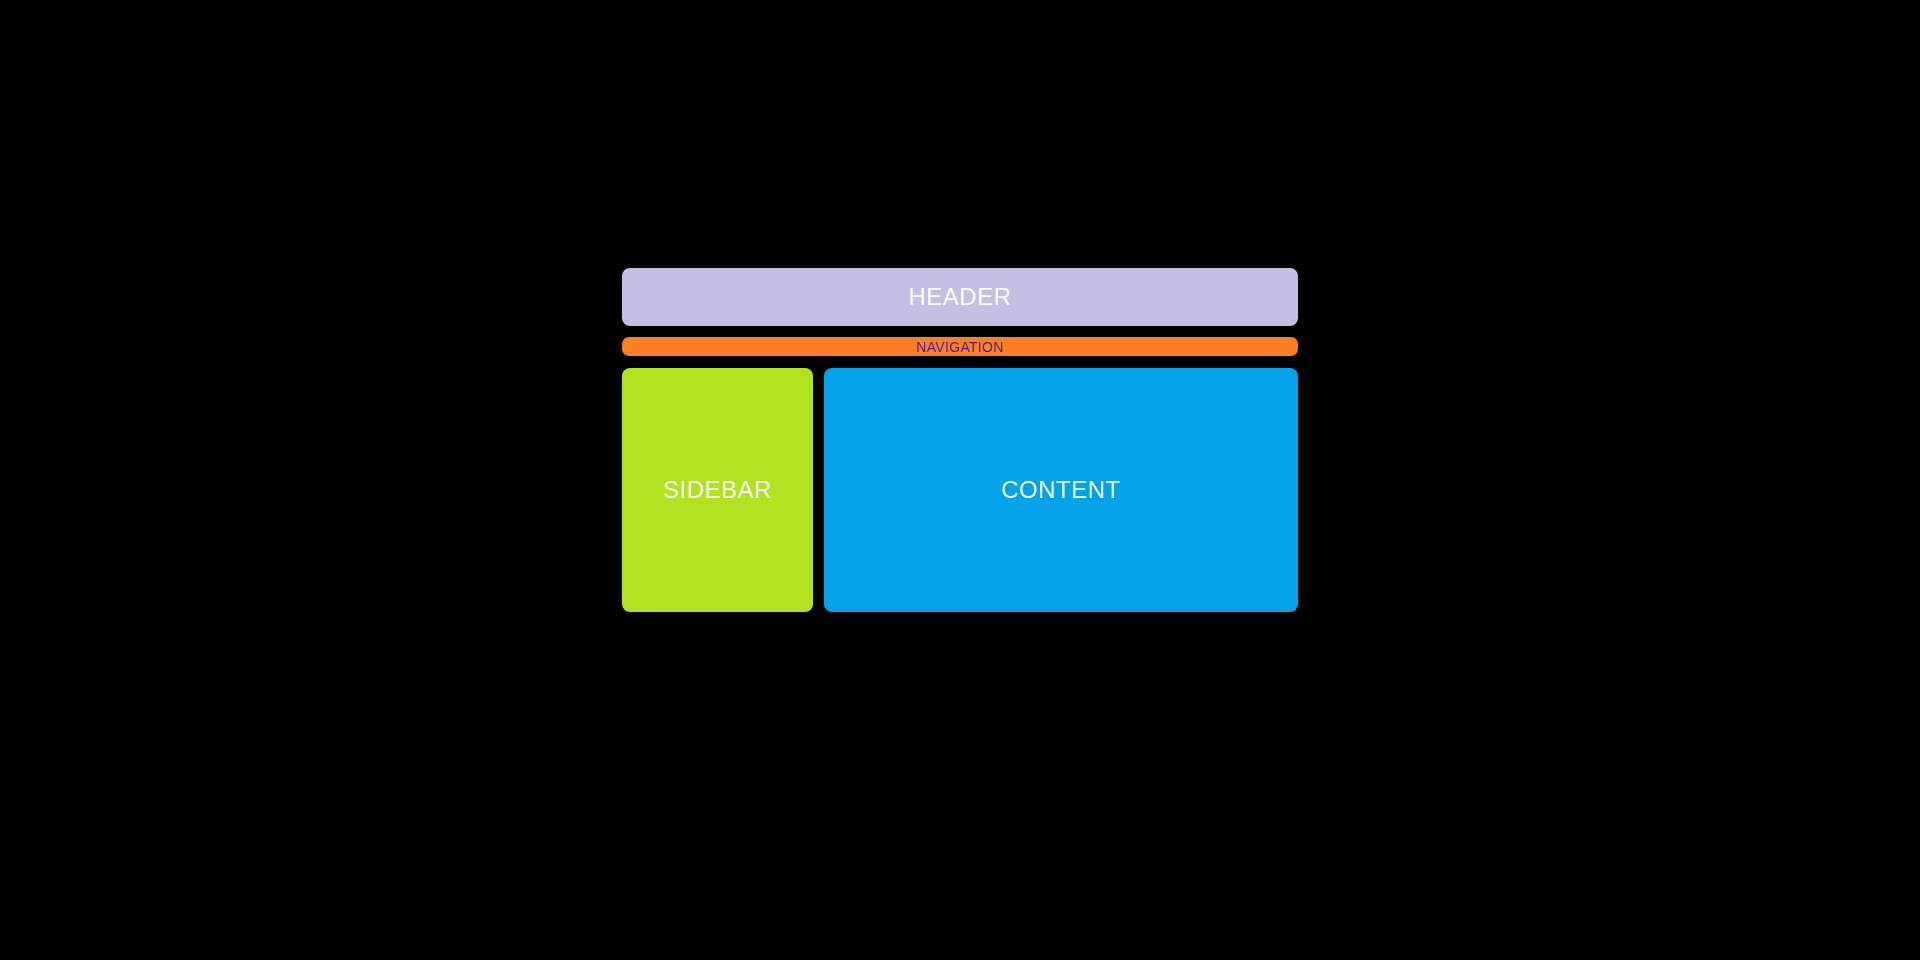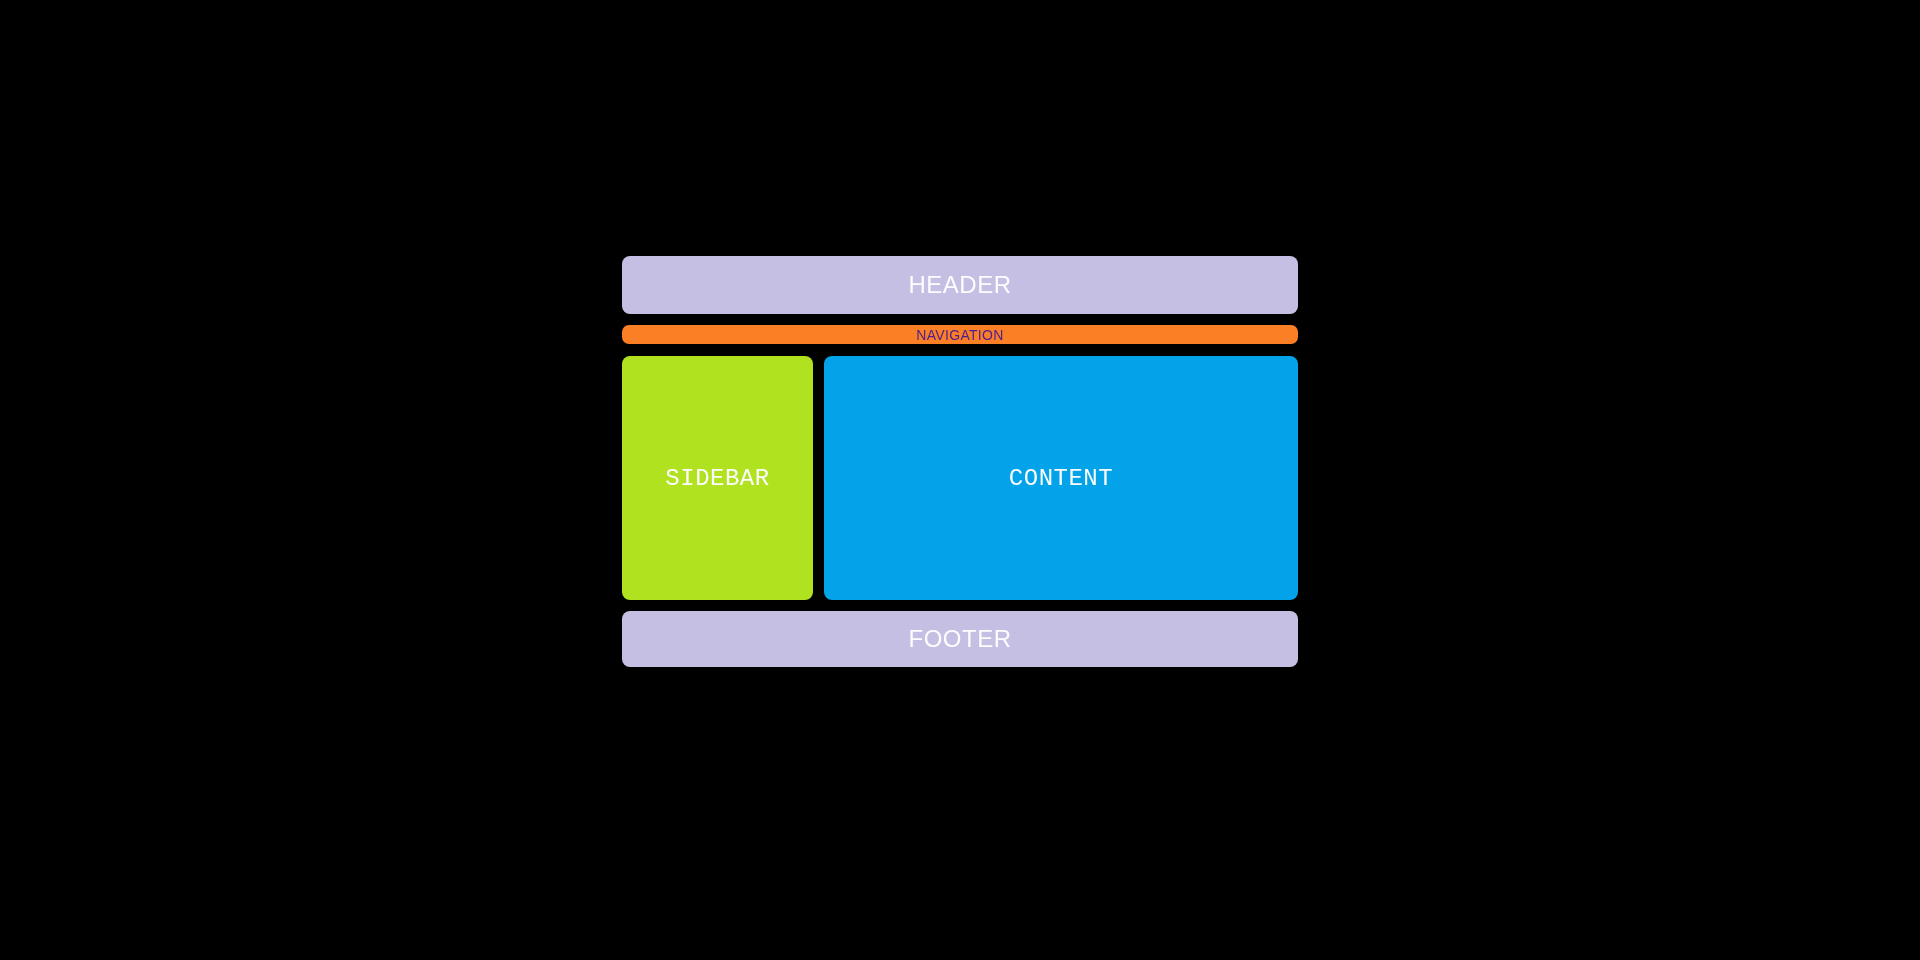--- a/index.html
+++ b/index.html
@@ -7,21 +7,21 @@
     width: 1920px;
     height: 960px;
     overflow: hidden;
     font-family: "Liberation Sans", sans-serif;
   }
   body { background: #000; }
 
   .stage {
     position: absolute;
     left: 622px;
-    top: 256px;
+    top: 268px;
     width: 676px;
     height: 411px;
     display: flex;
     flex-direction: column;
   }
 
   .box {
     border-radius: 8px;
     display: flex;
     align-items: center;
@@ -50,21 +50,20 @@
     height: 19px;
     margin-bottom: 12px;
     border-radius: 7px;
   }
 
   .main-row {
     height: 244px;
     margin-bottom: 11px;
     display: flex;
     flex-direction: row;
-    font-family: Liberation Mono, monospace;
   }
 
   .sidebar-block {
     width: 191px;
     height: 100%;
     margin-right: 11px;
     flex: none;
   }
 
   .content-block {
@@ -92,17 +91,14 @@
   <div class="main-row">
     <div class="box sidebar-block" style="background-color: rgb(177, 226, 31);">
       <span class="label-lg">SIDEBAR</span>
     </div>
 
     <div class="box content-block" style="background-color: rgb(2, 163, 232);">
       <span class="label-lg">CONTENT</span>
     </div>
   </div>
 
-  <div class="box footer-block" style="background-color: rgb(197, 191, 228);">
-    <span class="label-lg">FOOTER</span>
-  </div>
 
 </div>
 
 </body></html>

